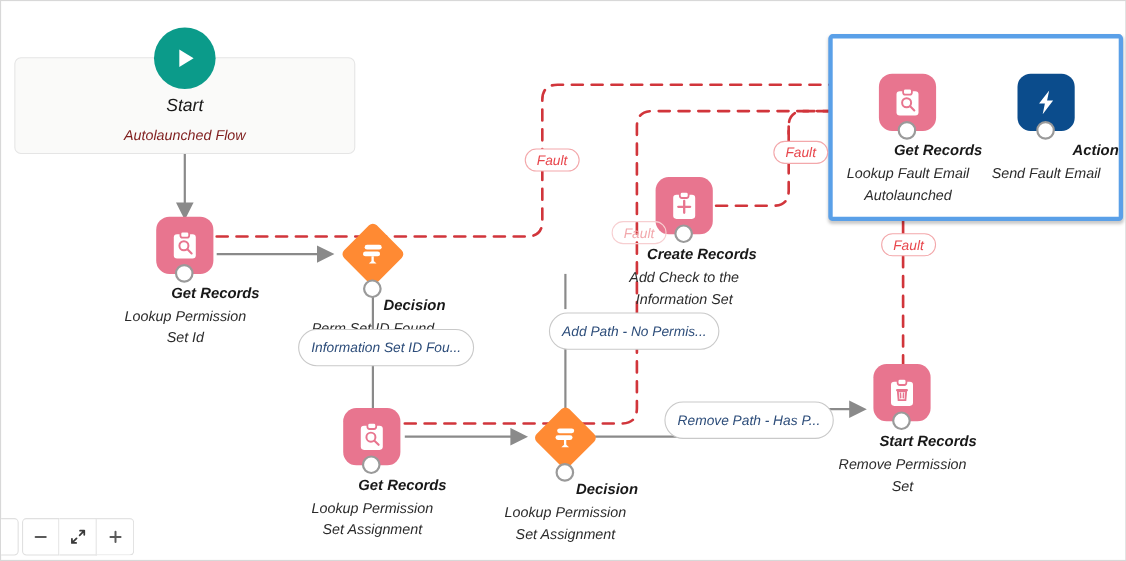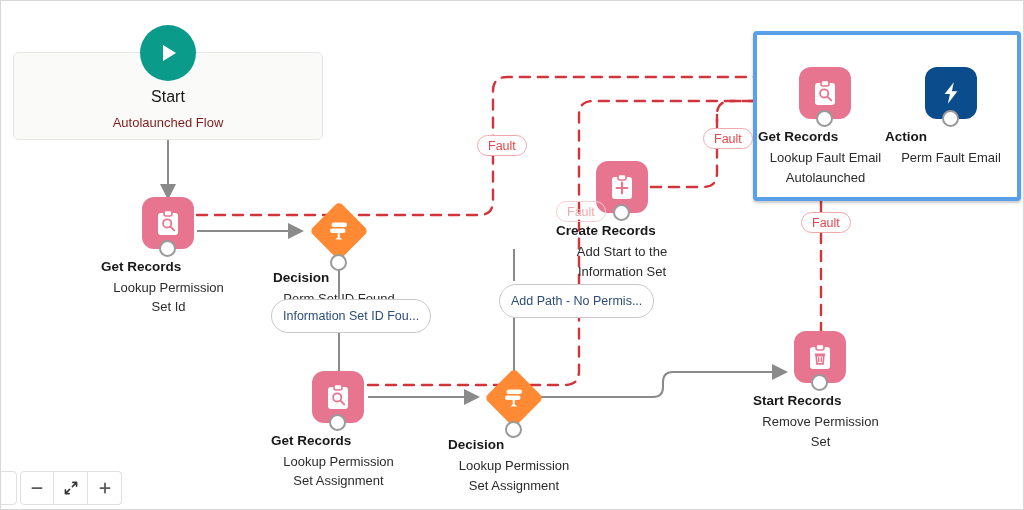--- a/index.html
+++ b/index.html
@@ -8,20 +8,21 @@
     background: #ffffff;
     font-family: "Liberation Sans", sans-serif;
     overflow: hidden;
   }
   #canvas {
     position: relative;
     width: 1024px; height: 510px;
     background: #ffffff;
     border: 1px solid #d8d8d8;
     overflow: hidden;
+    font-style: italic;
   }
   #wires { position: absolute; left: 0; top: 0; width: 1024px; height: 510px; }
 
   
   .start-card {
     position: absolute;
     background: #fafaf9;
     border: 1px solid #e5e5e5;
     border-radius: 6px;
     text-align: center;
@@ -56,21 +57,21 @@
   .node-icon svg { display: block; }
   .node-conn {
     position: absolute;
     width: 17px; height: 17px;
     border-radius: 50%;
     background: #ffffff;
     border: 2px solid #9a9a9a;
   }
   .node-label {
     position: absolute;
-    text-align: left;
+    text-align: right;
     font-size: 13.5px; font-weight: bold; color: #181818;
     white-space: nowrap;
   }
   .node-desc {
     position: absolute;
     text-align: center;
     font-size: 13px; color: #2b2b2b;
     line-height: 19px;
   }
 
@@ -254,32 +255,33 @@
           <path d="M10.3,22.6 L13.8,19.4 L17.3,22.6 Z" fill="#ffffff"></path>
         </svg>
       </div>
     </div>
     <div class="node-conn" style="left:57px; top:52px;"></div>
     <div class="node-label" style="left:0; top:68px; width:132px;">Decision</div>
     <div class="node-desc" style="left:-14px; top:87px; width:160px;">Lookup Permission</div>
     <div class="node-desc" style="left:-14px; top:107px; width:160px;">Set Assignment</div>
   </div>
   <div class="pill path" style="left:498px; top:283px;">Add Path - No Permis...</div>
+  <div class="pill path" style="left:603px; top:364px;">Remove Path - Has P...</div>
 
   <div class="node" style="left:555px; top:160px; width:132px; height:122px;">
     <div class="node-icon pink" style="left:40px; top:0;">
       <svg width="30" height="30" viewBox="0 0 30 30" aria-hidden="true">
         <rect x="5" y="5" width="20" height="22" rx="3" fill="#ffffff"></rect>
         <rect x="11" y="2.5" width="8" height="5.5" rx="2" fill="#ffffff" stroke="#e8758f" stroke-width="1.6"></rect>
         <path d="M15,10.6 L15,21.4 M9.6,16 L20.4,16" stroke="#e8758f" stroke-width="2.1" stroke-linecap="round"></path>
       </svg>
     </div>
     <div class="node-conn" style="left:57px; top:43px;"></div>
     <div class="node-label" style="left:0; top:62px; width:132px;">Create Records</div>
-    <div class="node-desc" style="left:-10px; top:81px; width:152px;">Add Start to the</div>
+    <div class="node-desc" style="left:-10px; top:81px; width:152px;">Add Check to the</div>
     <div class="node-desc" style="left:-10px; top:101px; width:152px;">Information Set</div>
   </div>
 
   <div class="node" style="left:752px; top:330px; width:135px; height:120px;">
     <div class="node-icon pink" style="left:41px; top:0;">
       <svg width="30" height="30" viewBox="0 0 30 30" aria-hidden="true">
         <rect x="5" y="5" width="20" height="22" rx="3" fill="#ffffff"></rect>
         <rect x="11" y="2.5" width="8" height="5.5" rx="2" fill="#ffffff" stroke="#e8758f" stroke-width="1.6"></rect>
         <rect x="9.6" y="11.6" width="10.8" height="2.1" rx="1" fill="#e8758f"></rect>
         <path d="M11.2,13.7 L11.9,21.8 L18.1,21.8 L18.8,13.7 Z" fill="none" stroke="#e8758f" stroke-width="1.7"></path>
@@ -310,21 +312,21 @@
   </div>
 
   <div class="node" style="left:884px; top:66px; width:132px; height:108px;">
     <div class="node-icon navy" style="left:40px; top:0;">
       <svg width="28" height="28" viewBox="0 0 28 28" aria-hidden="true">
         <path d="M16.8,3.2 L7.6,15.0 L12.9,15.0 L10.9,24.8 L20.4,12.3 L14.9,12.3 Z" fill="#ffffff"></path>
       </svg>
     </div>
     <div class="node-conn" style="left:57px; top:43px;"></div>
     <div class="node-label" style="left:0; top:62px; width:132px;">Action</div>
-    <div class="node-desc" style="left:-8px; top:81px; width:148px;">Perm Fault Email</div>
+    <div class="node-desc" style="left:-8px; top:81px; width:148px;">Send Fault Email</div>
   </div>
 
   <div class="pill fault" style="left:476px; top:134px;">Fault</div>
   <div class="pill fault" style="left:702px; top:127px;">Fault</div>
   <div class="pill fault" style="left:800px; top:211px;">Fault</div>
   <div class="pill fault ghost" style="left:555px; top:200px;">Fault</div>
 
   <div class="zoom-partial" style="left:-16px; top:470px; width:32px; height:34px;"></div>
   <div class="zoom-bar" style="left:19px; top:470px;">
     <div class="zoom-btn">

